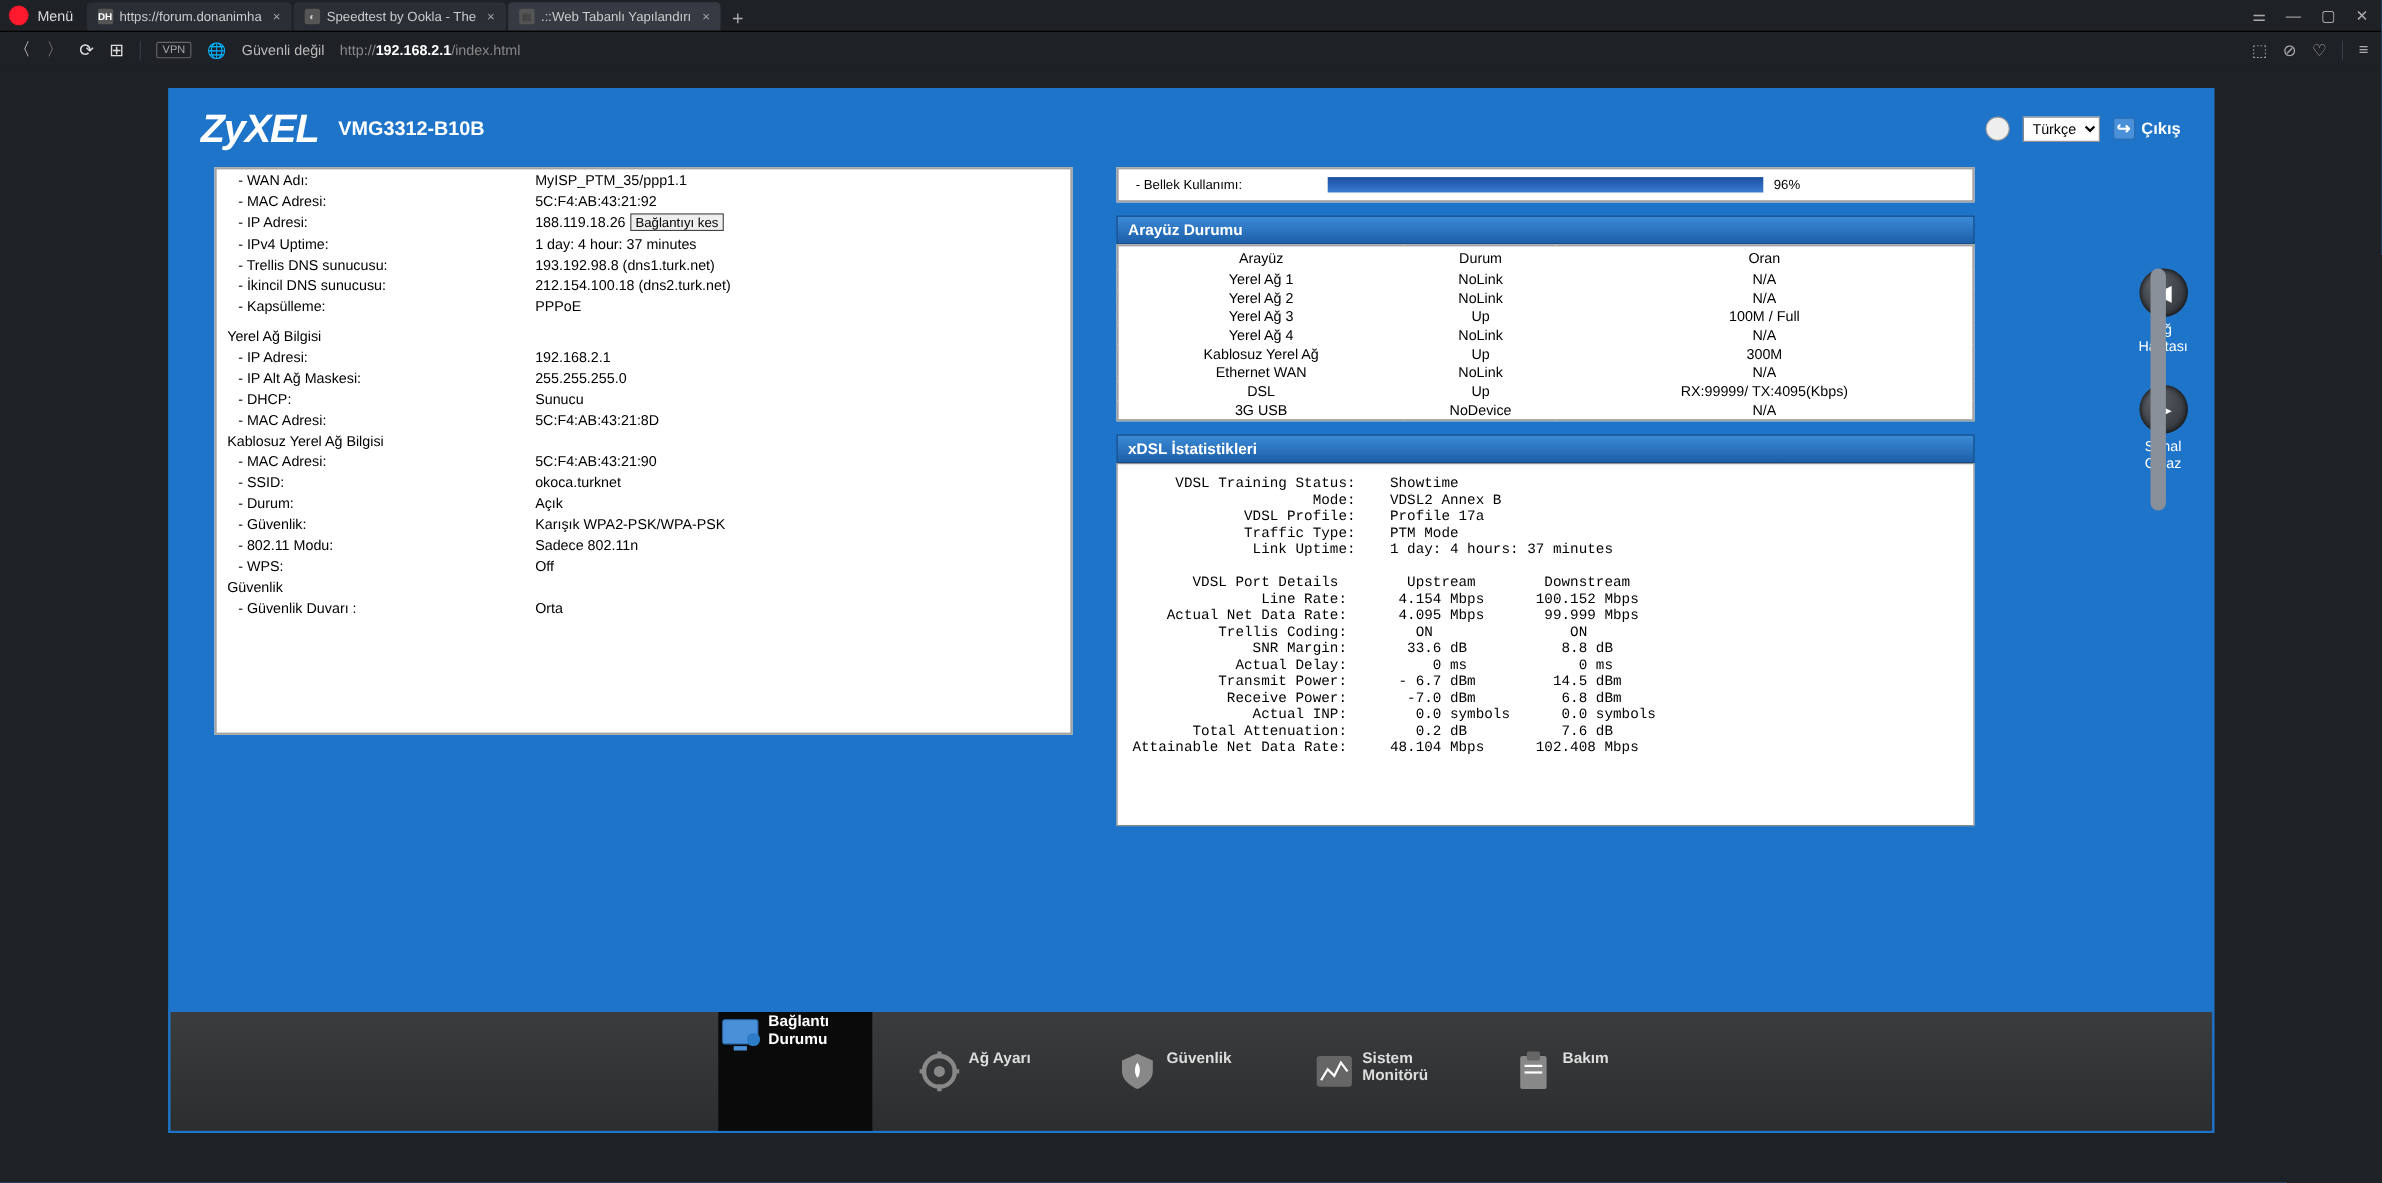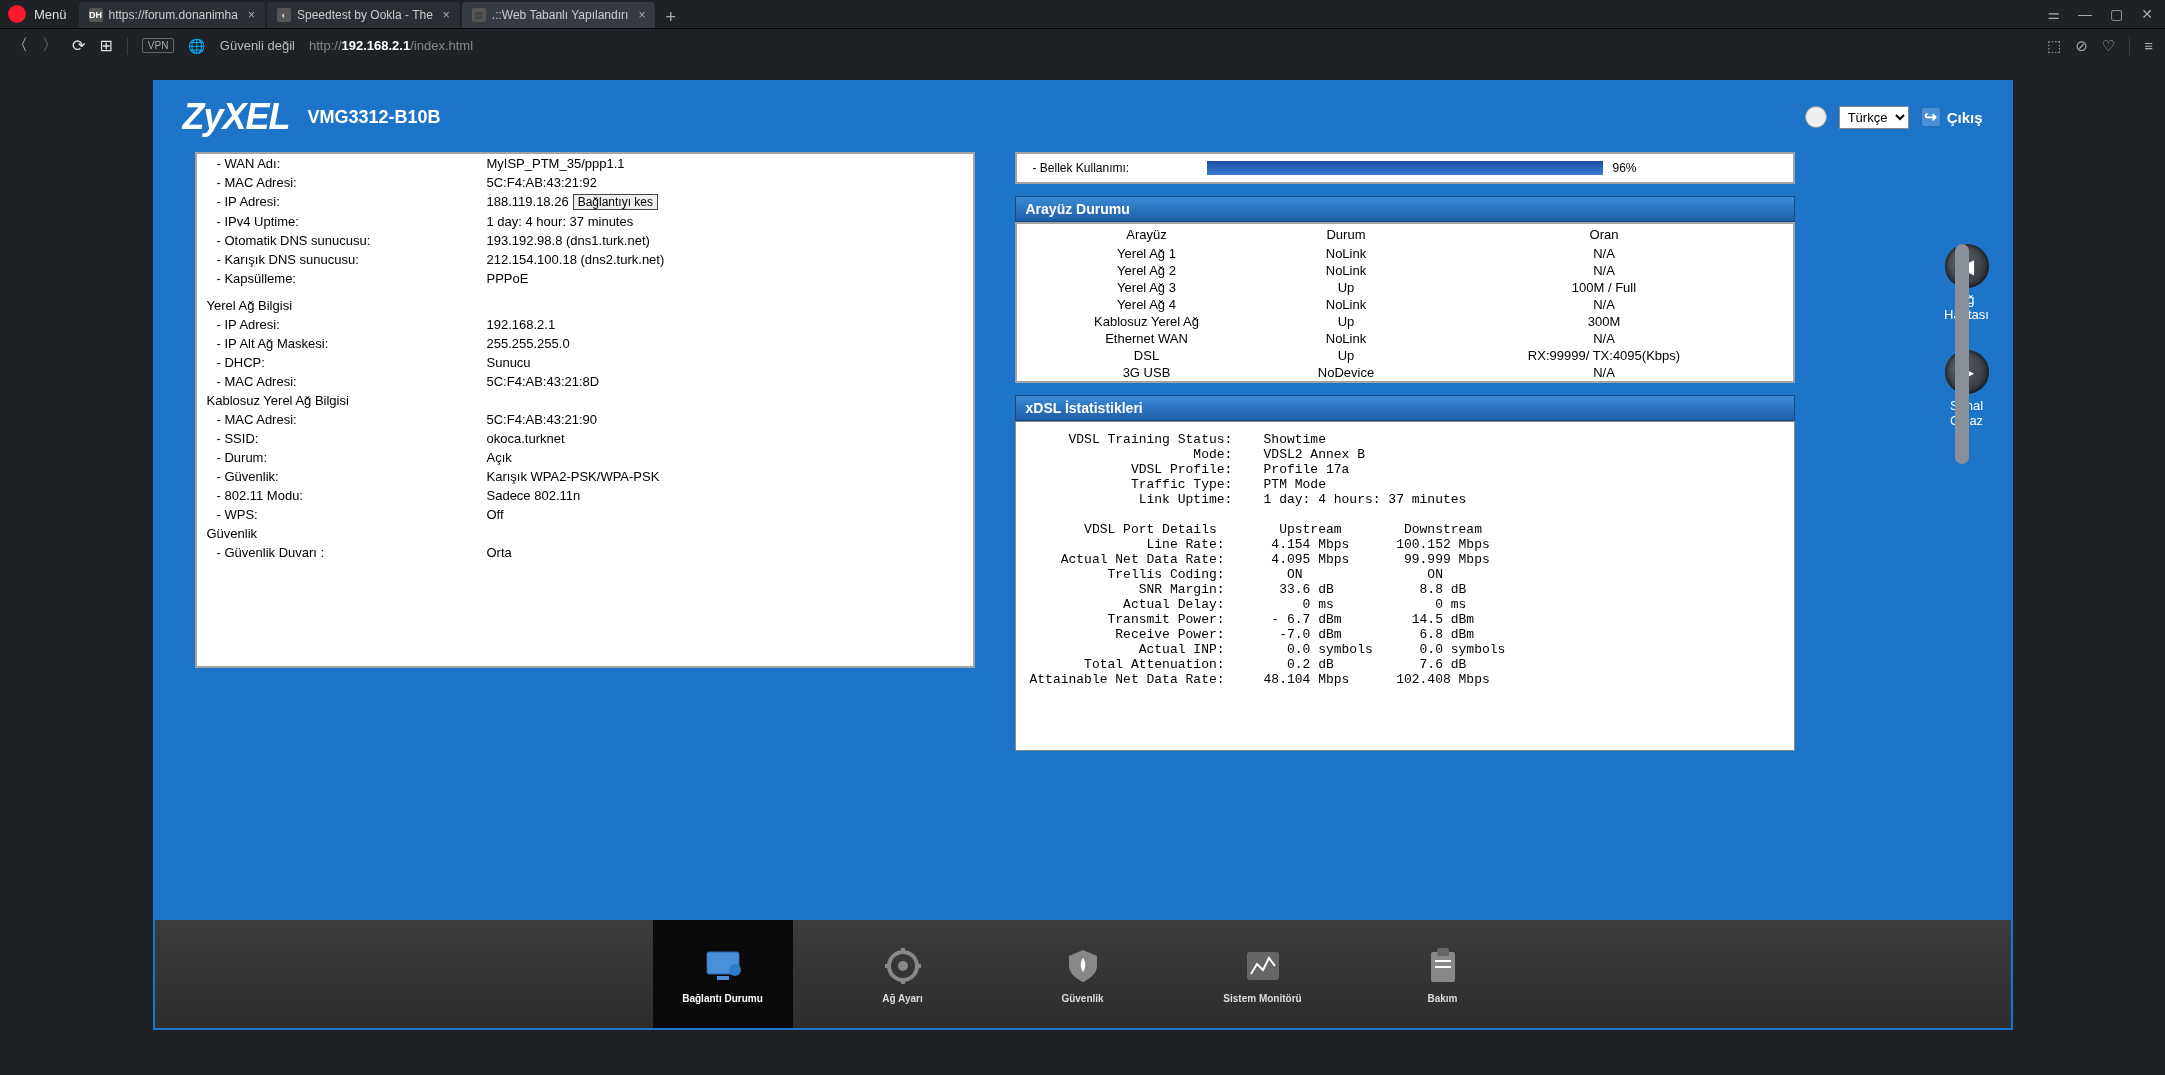--- a/index.html
+++ b/index.html
@@ -55,21 +55,21 @@
   .mem-pct{width:180px; color:#000;}
   .section-head{background:linear-gradient(#3b8ad6,#1d5fa8); border:1px solid #174a82; color:#fff; font-weight:bold; padding:4px 10px; font-size:14px;}
   .iface-table{width:100%; border-collapse:collapse; font-size:13px; background:#fff;}
   .iface-table th{font-weight:normal; padding:3px 0;}
   .iface-table td{text-align:center; padding:1px 0;}
   .stats{background:#fff; border:1px solid #888; padding:10px 14px; font-family: "Courier New", monospace; font-size:13px; color:#000; white-space:pre; overflow:auto; height:330px;}
   .right-side{position:absolute; right:12px; top:162px; width:64px; display:flex; flex-direction:column; gap:28px; align-items:center;}
   .side-btn{display:flex; flex-direction:column; align-items:center; gap:4px; color:#fff; font-size:13px; text-align:center;}
   .side-circle{width:44px;height:44px;border-radius:50%;background:radial-gradient(circle at 30% 30%, #5a5f66, #2b2f34);display:flex;align-items:center;justify-content:center;color:#fff;font-size:20px;box-shadow:inset 0 0 6px #000;}
   .bottom-nav{position:absolute; bottom:0; left:0; right:0; height:108px; background:linear-gradient(#3a3c3e,#2b2d2f); display:flex; justify-content:center; gap:40px; align-items:center;}
-  .nav-item{display:flex; flex-direction:column; align-items:center; gap:6px; color:#ddd; font-size:10px; font-weight:bold; width:140px; cursor:pointer;}
+  .nav-item{display:flex; flex-direction:row; align-items:flex-start; gap:6px; color:#ddd; font-size:14px; font-weight:bold; width:140px; cursor:pointer;}
   .nav-item.active{background:#0a0a0a; height:100%; justify-content:center; color:#fff;}
   .nav-icon{width:42px;height:42px;display:flex;align-items:center;justify-content:center;}
   .nav-icon svg{width:40px;height:40px;}
   .fav-dh{background:#d33; color:#fff; font-size:8px; font-weight:bold;}
   .fav-st{background:#222;}
   .fav-doc{background:#fff;color:#333;}
   .scroll-thumb{position:absolute; right:42px; top:162px; width:16px; height:690px; background:transparent;}
   .scroll-thumb .thumb{position:absolute; right:0; top:0; width:14px; height:220px; background:#8a9099; border-radius:7px;}
 </style>
 </head>
@@ -157,25 +157,25 @@
                 </tr>
             <tr>
                   <td class="label-cell item">- IP Adresi:</td>
                   <td><span>188.119.18.26</span><button class="disconnect-btn">Bağlantıyı kes</button></td>
                 </tr>
             <tr>
                   <td class="label-cell item">- IPv4 Uptime:</td>
                   <td>1 day: 4 hour: 37 minutes</td>
                 </tr>
             <tr>
-                  <td class="label-cell item">- Otomatik DNS sunucusu:</td>
+                  <td class="label-cell item">- Trellis DNS sunucusu:</td>
                   <td>193.192.98.8 (dns1.turk.net)</td>
                 </tr>
             <tr>
-                  <td class="label-cell item">- Karışık DNS sunucusu:</td>
+                  <td class="label-cell item">- İkincil DNS sunucusu:</td>
                   <td>212.154.100.18 (dns2.turk.net)</td>
                 </tr>
             <tr>
                   <td class="label-cell item">- Kapsülleme:</td>
                   <td>PPPoE</td>
                 </tr>
             <tr>
                   <td colspan="2" style="height:8px"></td>
                 </tr>
             <tr>

